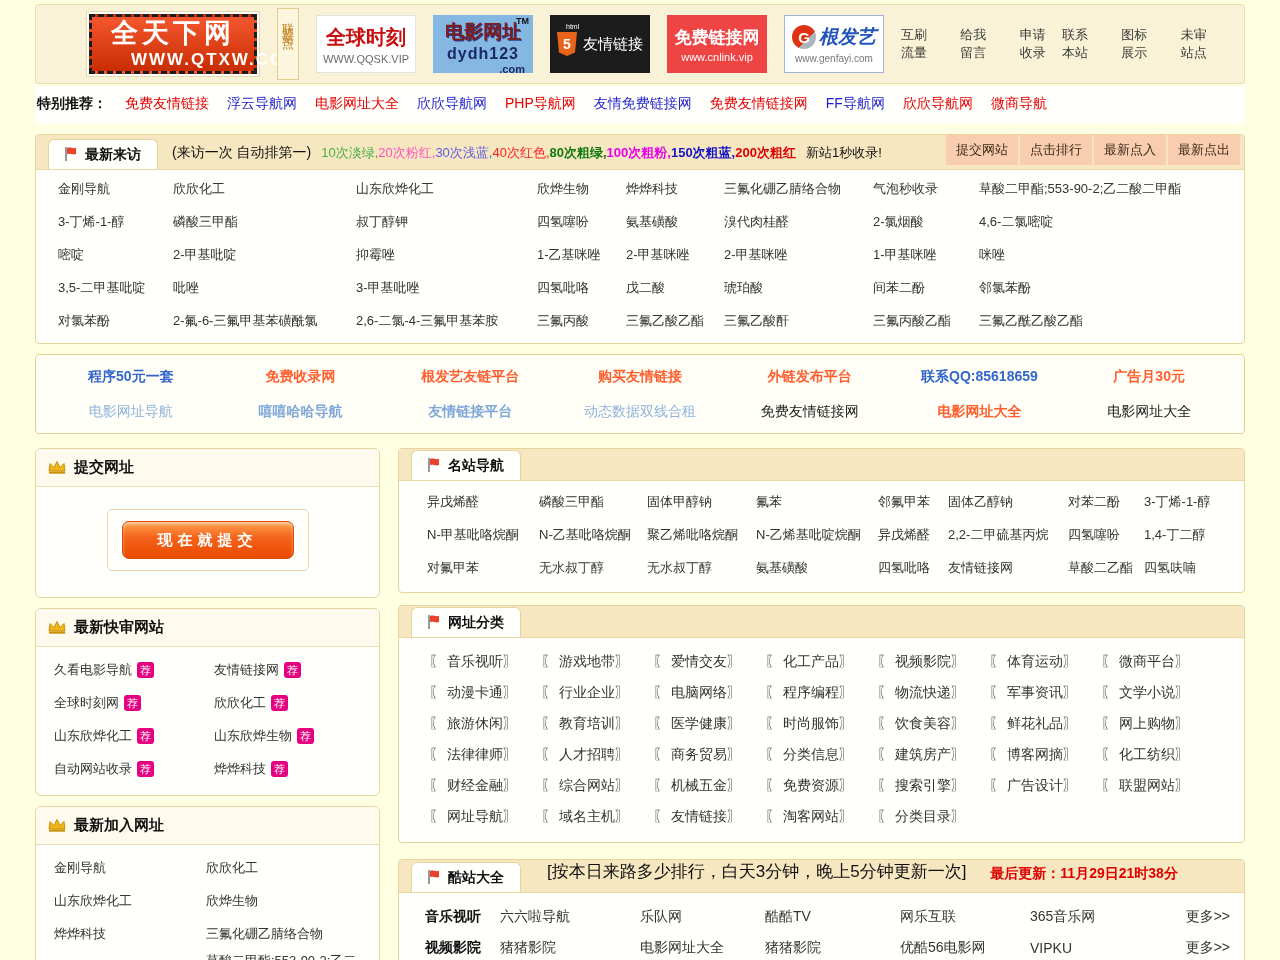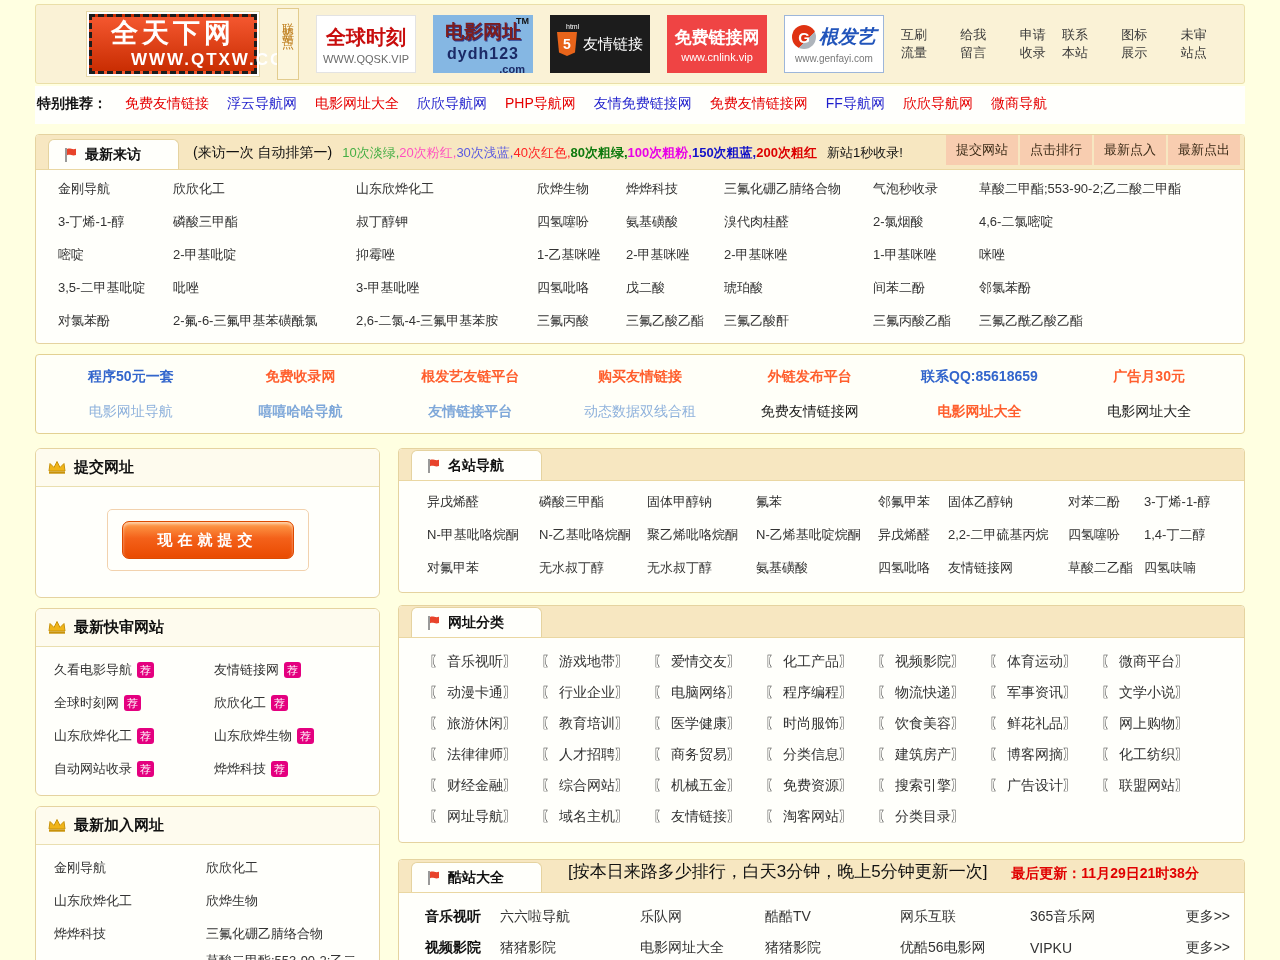--- a/index.html
+++ b/index.html
@@ -53,21 +53,21 @@
   .special { display:flex; align-items:flex-end; gap:18px; background:#FFFFFC; margin-top:2px;
              padding:9px 2px 11px 2px; font-size:14px; }
   .special .lbl { font-weight:bold; color:#111; }
   .c-red { color:#E60000; } .c-blue { color:#1F1FCC; }
 
   
   .sec-box { border:1px solid #E5D3A0; background:#FFFFFB; border-radius:4px; }
   .sec-bar { background:#F7E7C1; border-bottom:1px solid #EAD7A2; display:flex; align-items:flex-end;
              border-radius:3px 3px 0 0; min-height:32px; }
   .sec-tab { background:#FFFFFB; border:1px solid #E5D3A0; border-bottom:none; border-radius:6px 6px 0 0;
-             margin-left:12px; margin-top:1px; padding:6px 37px 5px 14px; display:flex; align-items:center;
+             margin-left:12px; margin-top:1px; padding:6px 16px 5px 14px; display:flex; 
              gap:7px; font-weight:bold; font-size:14px; color:#111; }
   .flag-icon, .crown-icon { display:inline-flex; }
 
   
   .lv-box { margin-top:10px; }
   .lv-mid { display:flex; align-items:center; gap:4px; font-size:13px; padding:0 0 7px 14px; }
   .lv-note { color:#111; font-size:14px; margin-right:6px; }
   .lv-suffix { color:#111; margin-left:6px; }
   .lv-btns { margin-left:auto; display:flex; gap:2px; padding:0 4px 4px 0; }
   .lv-btn { background:#F8CDB0; color:#3A2A16; font-size:13px; padding:6px 10px; }

